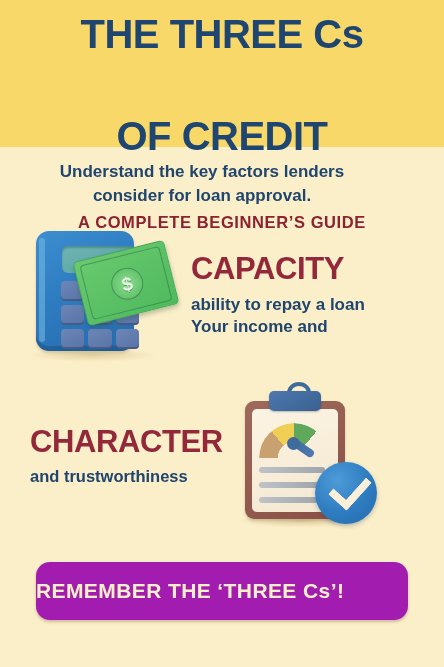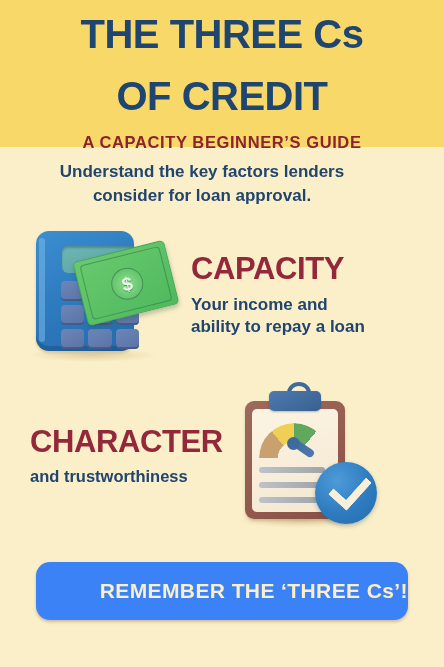--- a/index.html
+++ b/index.html
@@ -9,21 +9,21 @@
     font-family:"Liberation Sans",sans-serif;
     -webkit-font-smoothing:antialiased;
   }
   .poster{position:relative;width:444px;height:667px;background:#FBEFC9;overflow:hidden;}
 
   
   .header{
     position:absolute;left:0;top:0;width:444px;height:147px;
     background:#F8D868;
     display:flex;flex-direction:column;align-items:center;justify-content:flex-start;
-    box-sizing:border-box;padding-top:14px;
+    box-sizing:border-box;padding-top:14px;gap:40px;
   }
   .title-l1,.title-l2{
     color:#1F4571;font-weight:bold;letter-spacing:-0.5px;
     line-height:1.0;text-align:center;white-space:nowrap;
   }
   .title-l1{font-size:40px;}
   .title-l2{font-size:40px;margin-top:22px;}
   .subtitle{
     color:#8C2231;font-weight:bold;font-size:16.5px;letter-spacing:0.6px;
     text-align:center;margin-top:17px;white-space:nowrap;
@@ -178,38 +178,38 @@
   }
   .check-mark{
     position:absolute;left:16px;top:14px;width:30px;height:17px;
     border-left:8px solid #FAF0DA;border-bottom:8px solid #FAF0DA;
     transform:rotate(-48deg);border-radius:2px;
   }
 
   
   .cta{
     position:absolute;left:36px;top:562px;width:372px;height:58px;
-    background:#3b82f6;border-radius:14px;border:none;
-    display:flex;align-items:center;justify-content:flex-end;
+    background:#a21caf;border-radius:14px;border:none;
+    display:flex;align-items:center;justify-content:flex-start;
     box-shadow:0 2px 3px rgba(80,25,40,.25);cursor:pointer;padding:0;
   }
   .cta-label{
     color:#FBEFC9;font-weight:bold;font-size:21px;letter-spacing:0.4px;
     font-family:"Liberation Sans",sans-serif;white-space:nowrap;
   }
 </style>
 </head>
 <body>
 
 <div class="poster">
 
   <div class="header">
     <div class="title-l1">THE THREE Cs</div>
     <div class="title-l2">OF CREDIT</div>
-    <div class="subtitle">A CAPACITY BEGINNER’S GUIDE</div>
+    <div class="subtitle">A COMPLETE BEGINNER’S GUIDE</div>
   </div>
 
   <div class="intro">Understand the key factors lenders consider for loan approval.</div>
 
   <div class="section sec-capacity">
 
     <div class="icon-wrap">
       <div class="calc-icon">
         <div class="calc-shadow"></div>
         <div class="calc-body">
@@ -231,22 +231,22 @@
           <div class="bill-circle">
             <div class="bill-s">$</div>
           </div>
         </div>
       </div>
     </div>
 
     <div class="sec-text">
       <div class="sec-head">CAPACITY</div>
       <div class="sec-desc">
+        <div>ability to repay a loan</div>
         <div>Your income and</div>
-        <div>ability to repay a loan</div>
       </div>
     </div>
 
   </div>
 
   <div class="section sec-character">
 
     <div class="sec-text">
       <div class="sec-head">CHARACTER</div>
       <div class="sec-desc">

